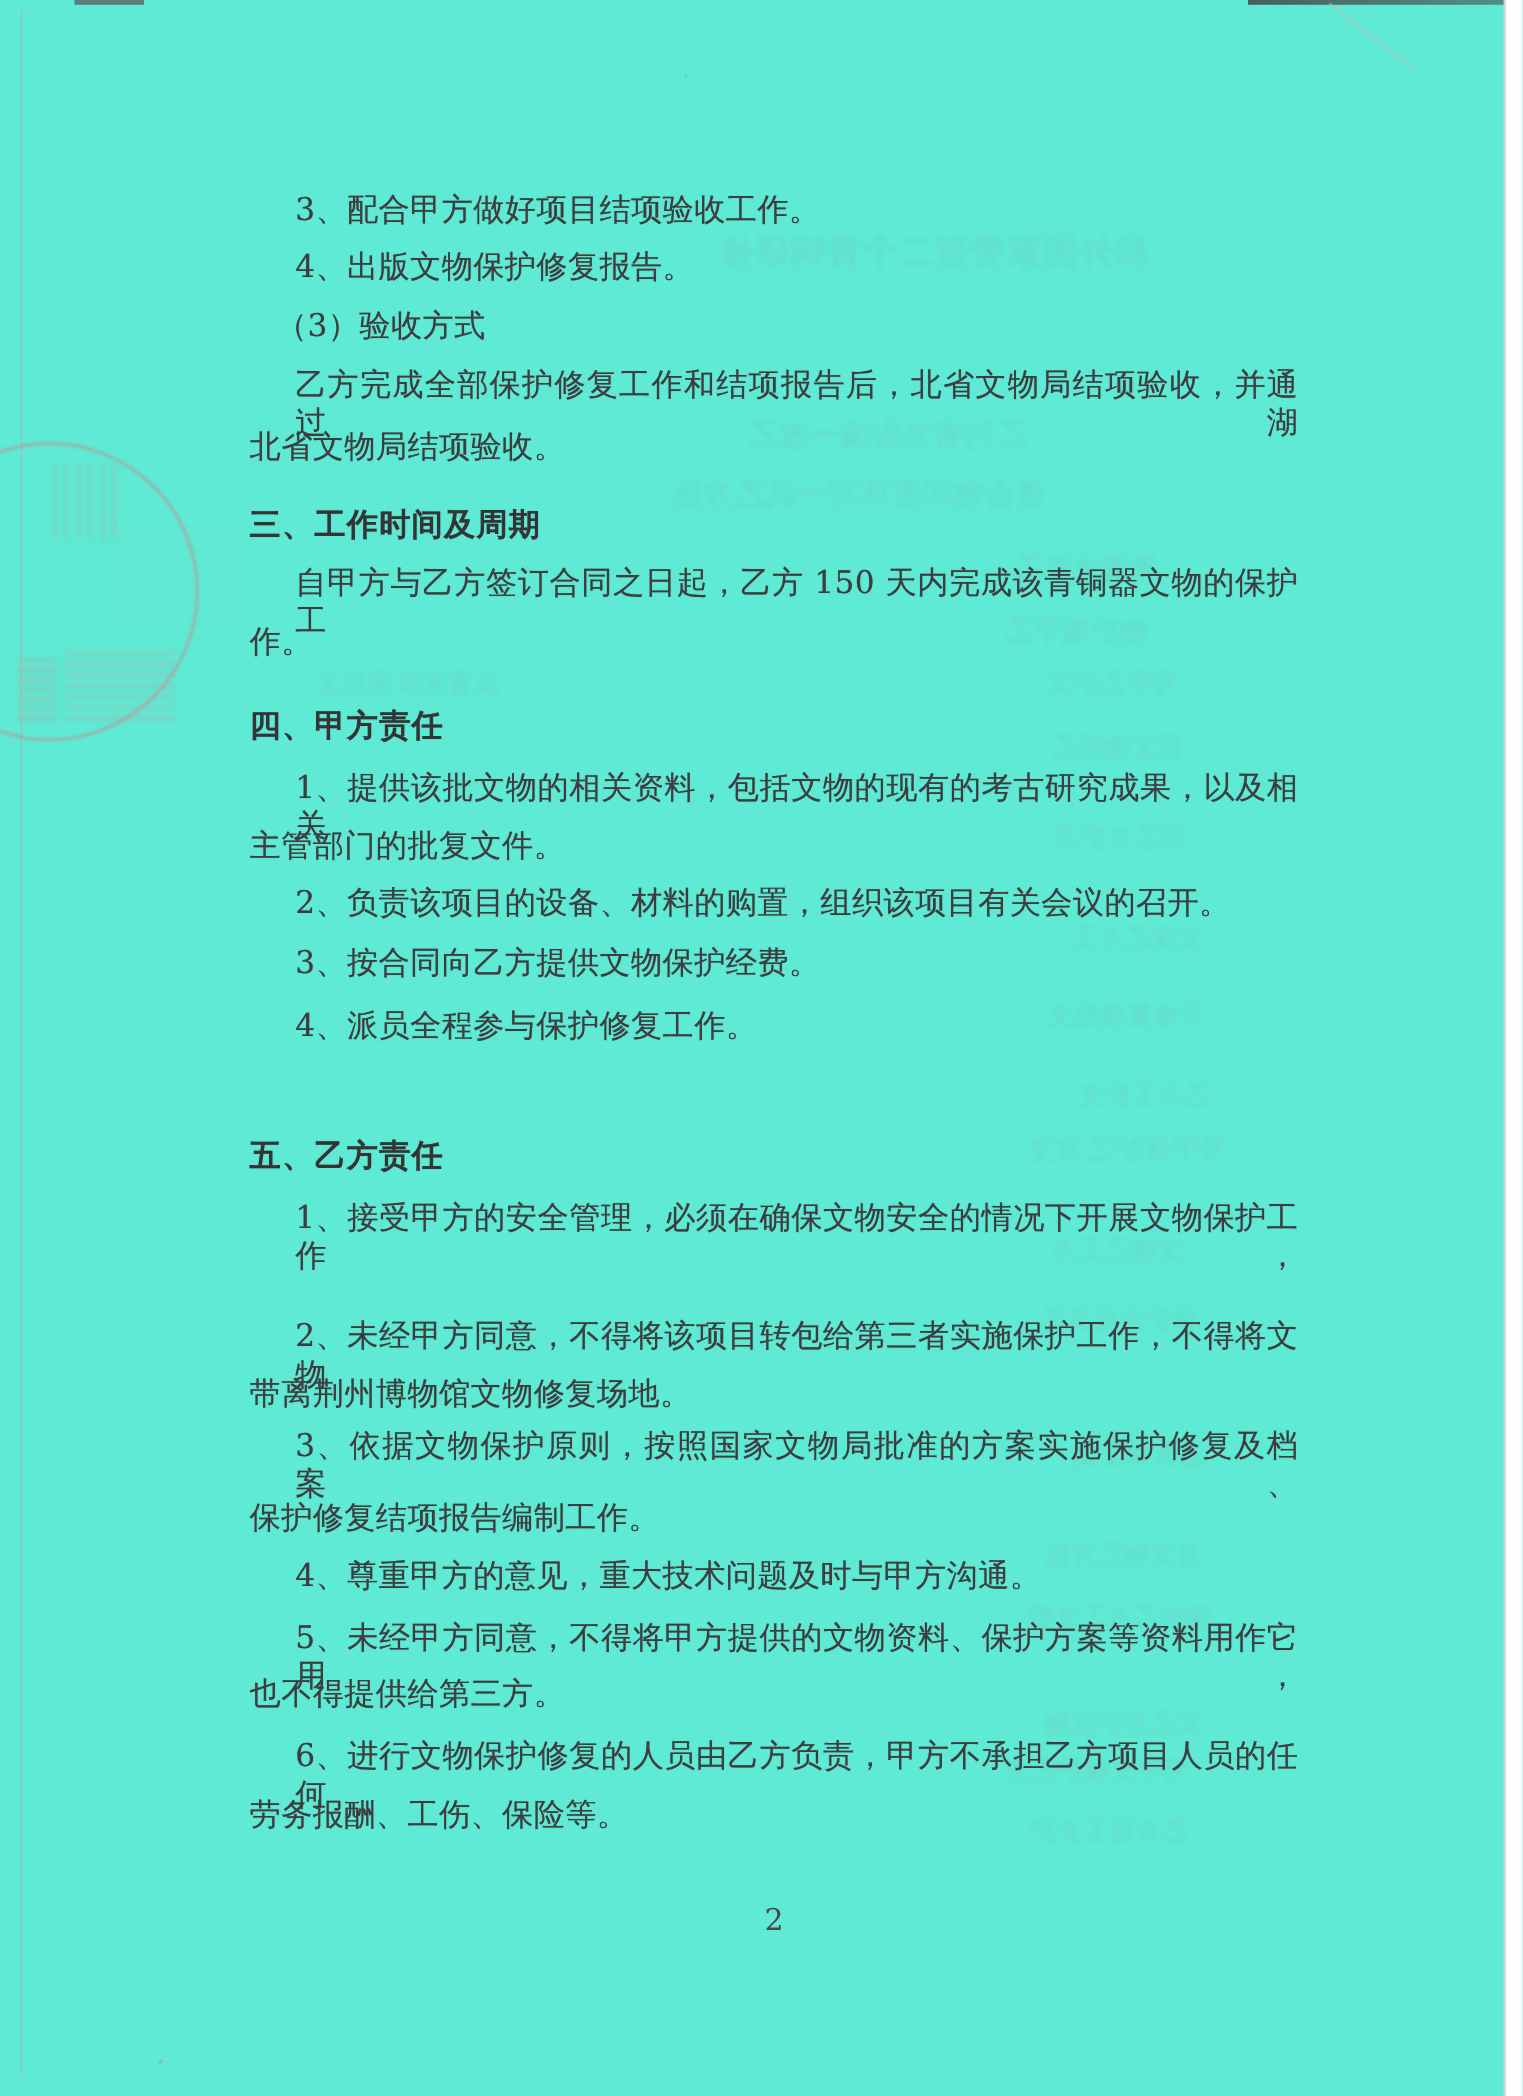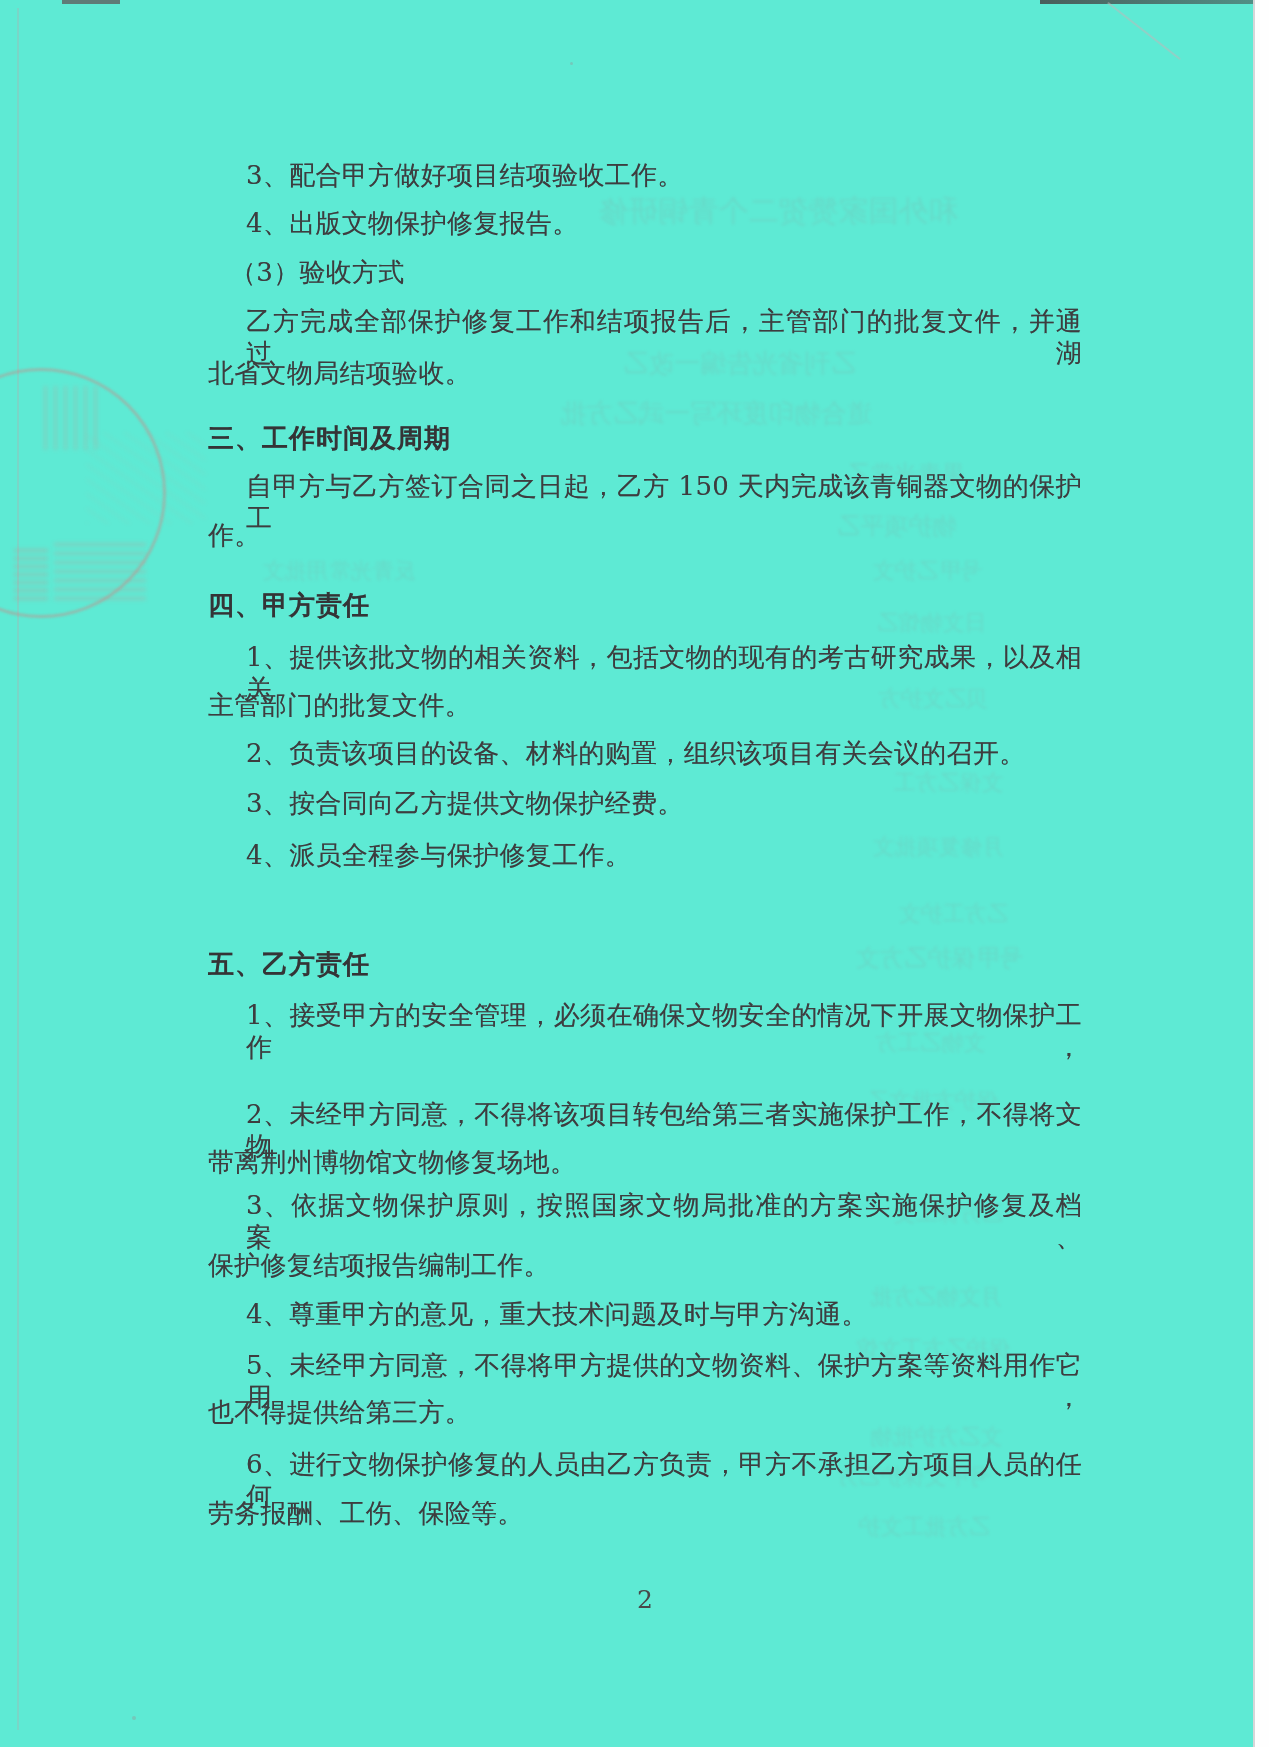--- a/index.html
+++ b/index.html
@@ -109,21 +109,21 @@
       <div class="ghost" style="left: 856px; top: 1338px; font-size: 22px;">保护乙方工文馆</div>
       <div class="ghost" style="left: 870px; top: 1426px; font-size: 22px;">文乙方护批物</div>
       <div class="ghost" style="left: 836px; top: 1466px; font-size: 22px;">号甲文保护乙方</div>
       <div class="ghost" style="left: 858px; top: 1516px; font-size: 22px;">乙方批工文护</div>
     </div>
 
   <div class="doc" id="doc-host">
       <div class="line first" style="top: 159px;">3、配合甲方做好项目结项验收工作。</div>
       <div class="line first" style="top: 207px;">4、出版文物保护修复报告。</div>
       <div class="line paren" style="top: 256px;">（3）验收方式</div>
-      <div class="line full" style="top: 305px;">乙方完成全部保护修复工作和结项报告后，主管部门的批复文件，并通过湖</div>
+      <div class="line full" style="top: 305px;">乙方完成全部保护修复工作和结项报告后，北省文物局结项验收，并通过湖</div>
       <div class="line cont" style="top: 357px;">北省文物局结项验收。</div>
       <div class="line head" style="top: 422px;">三、工作时间及周期</div>
       <div class="line full" style="top: 470px;">自甲方与乙方签订合同之日起，乙方 150 天内完成该青铜器文物的保护工</div>
       <div class="line cont" style="top: 519px;">作。</div>
       <div class="line head" style="top: 589px;">四、甲方责任</div>
       <div class="line full" style="top: 641px;">1、提供该批文物的相关资料，包括文物的现有的考古研究成果，以及相关</div>
       <div class="line cont" style="top: 689px;">主管部门的批复文件。</div>
       <div class="line first" style="top: 737px;">2、负责该项目的设备、材料的购置，组织该项目有关会议的召开。</div>
       <div class="line first" style="top: 787px;">3、按合同向乙方提供文物保护经费。</div>
       <div class="line first" style="top: 839px;">4、派员全程参与保护修复工作。</div>

